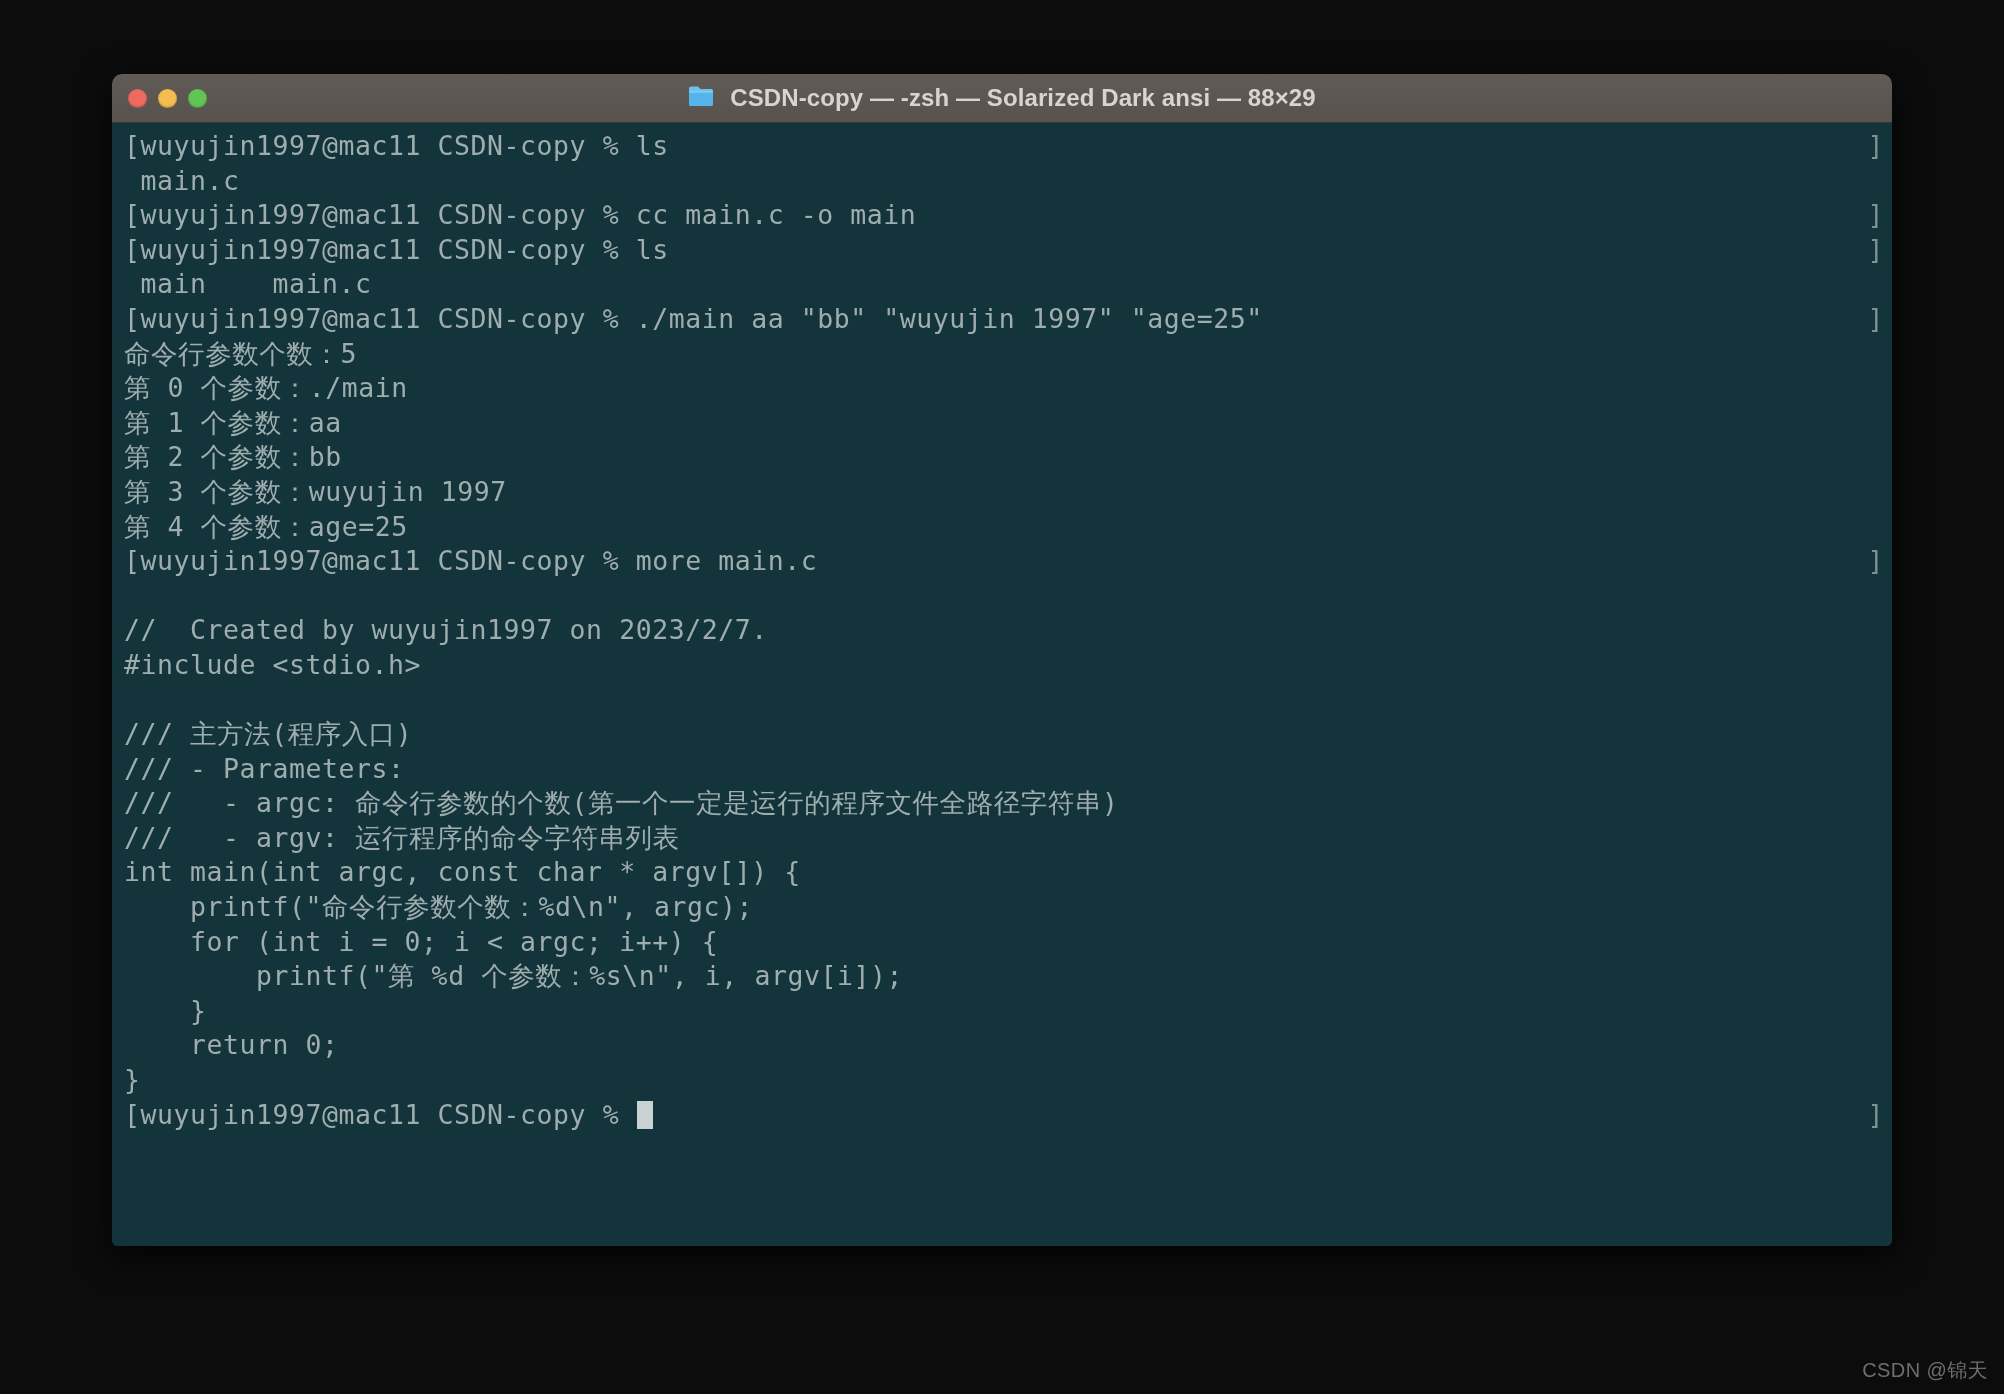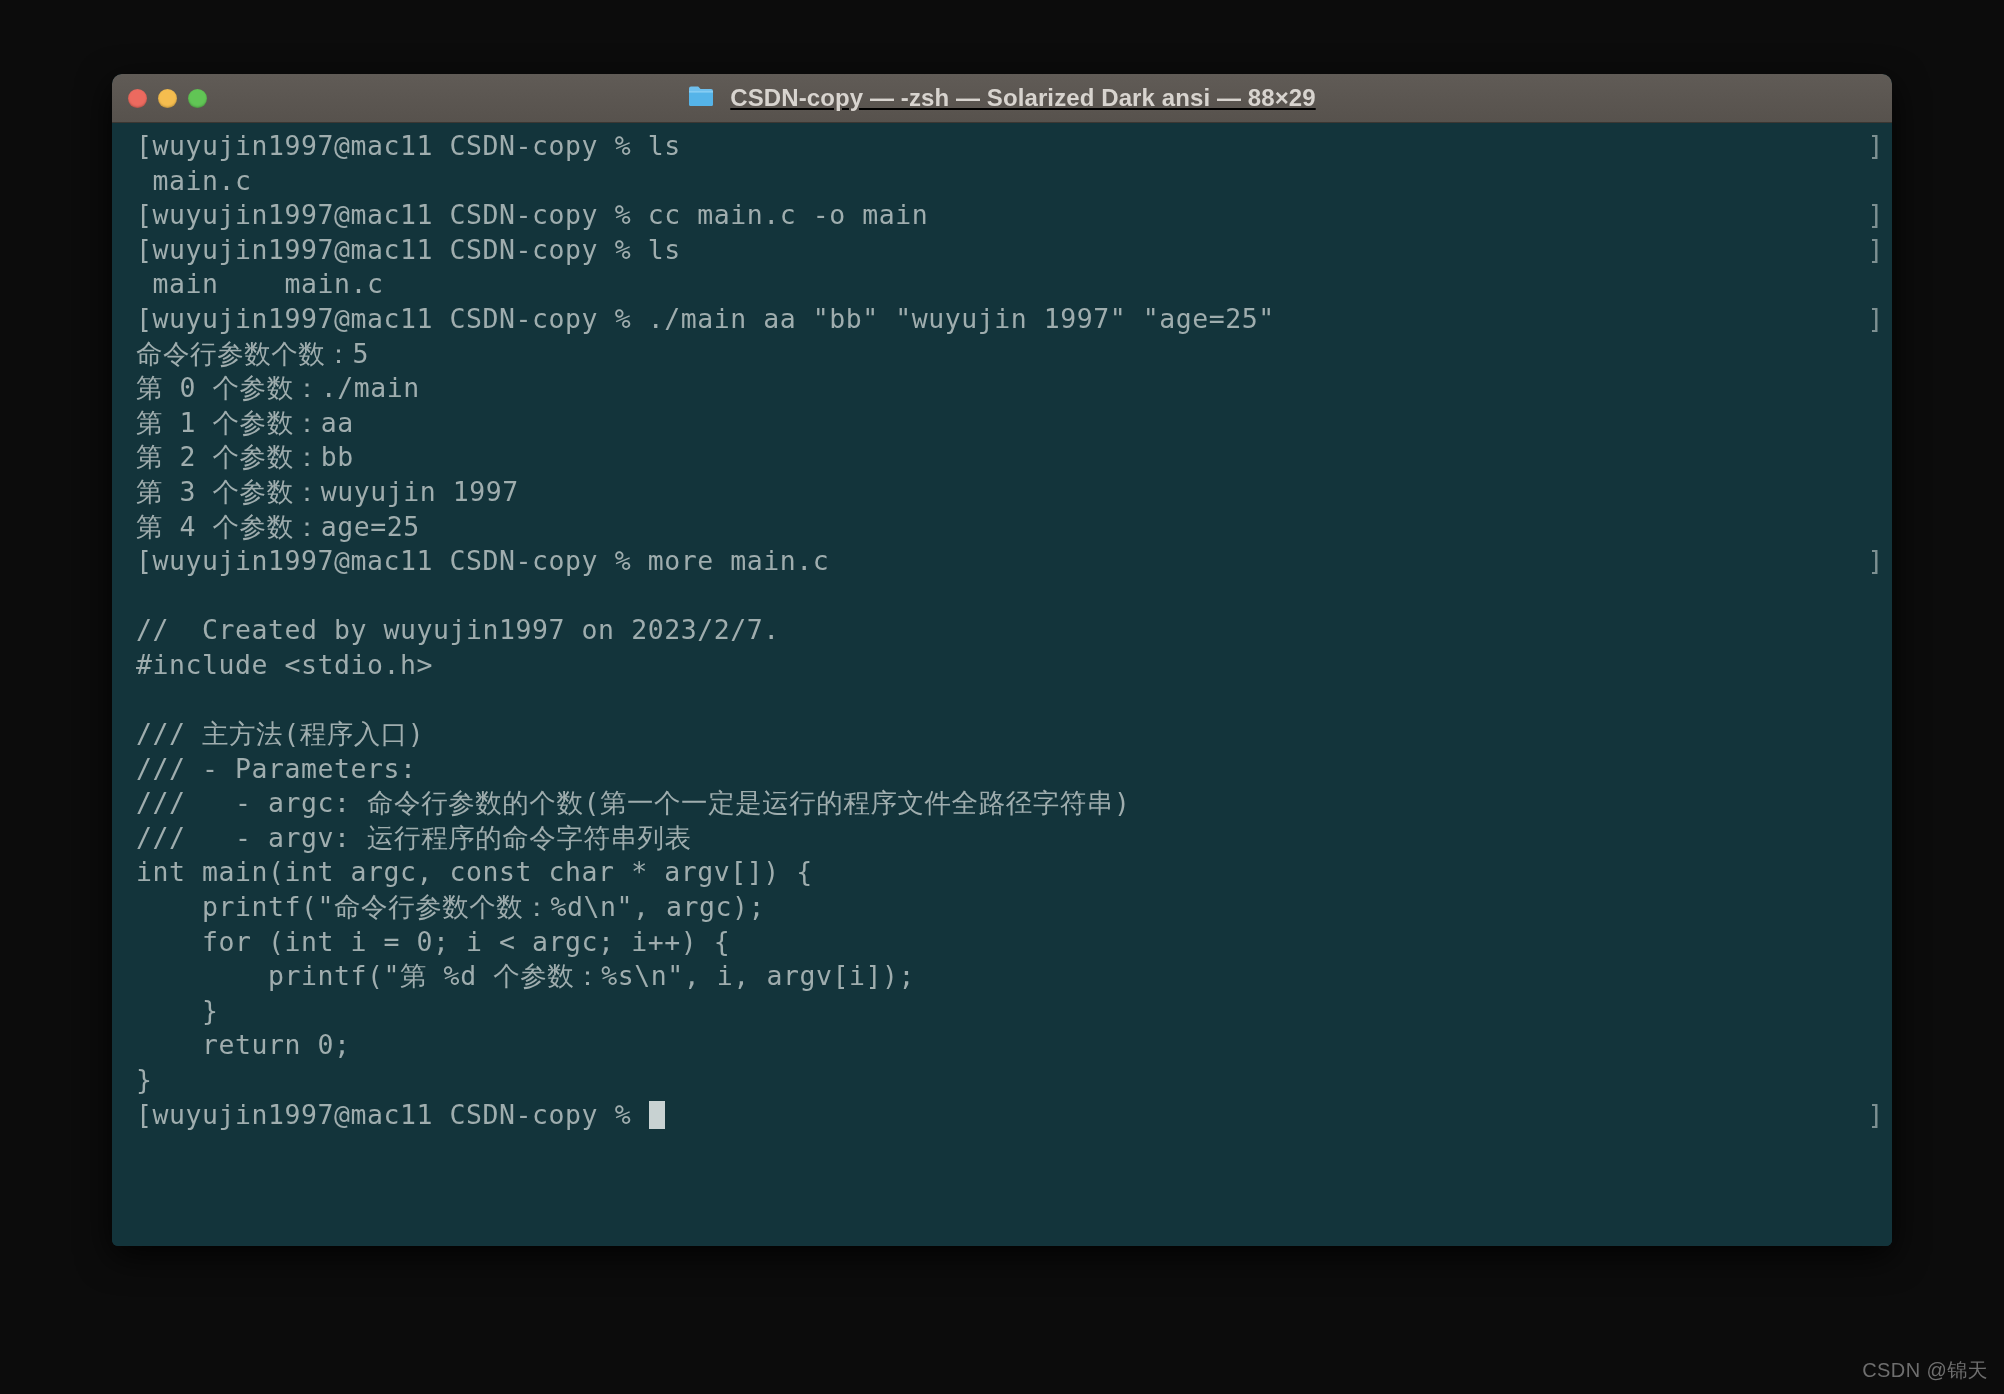--- a/index.html
+++ b/index.html
@@ -61,38 +61,37 @@
 
   #title-center {
     position: absolute;
     left: 0; right: 0;
     top: 0; height: 48px;
     display: flex;
     align-items: center;
     justify-content: center;
     gap: 16px;
     pointer-events: none;
-    text-decoration: underline;
   }
   #folder-icon { display: block; }
   #window-title {
     font-family: "Liberation Sans", sans-serif;
     font-size: 24px;
     font-weight: bold;
     color: #d8d4cf;
     letter-spacing: 0.1px;
     white-space: pre;
   }
 
   
   #terminal-body {
     flex: 1 1 auto;
     background: #13343b;
     position: relative;
-    padding: 6px 0 0 16px;
+    padding: 6px 0 0 4px;
     overflow: hidden;
   }
   #screen {
     position: relative;
     padding-left: 8px;
     padding-right: 4px;
     font-family: "DejaVu Sans Mono", "Liberation Mono", monospace;
     font-size: 26.5px;
     line-height: 34.6px;
     color: #9aa9ab;

